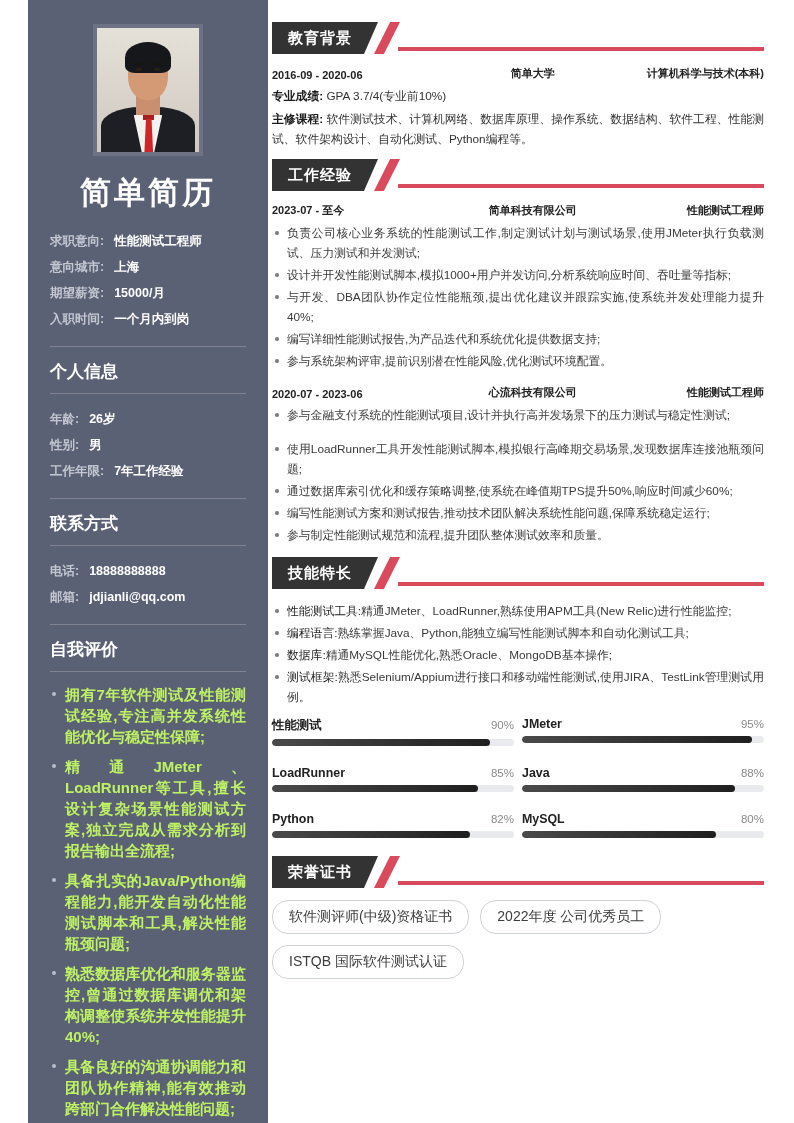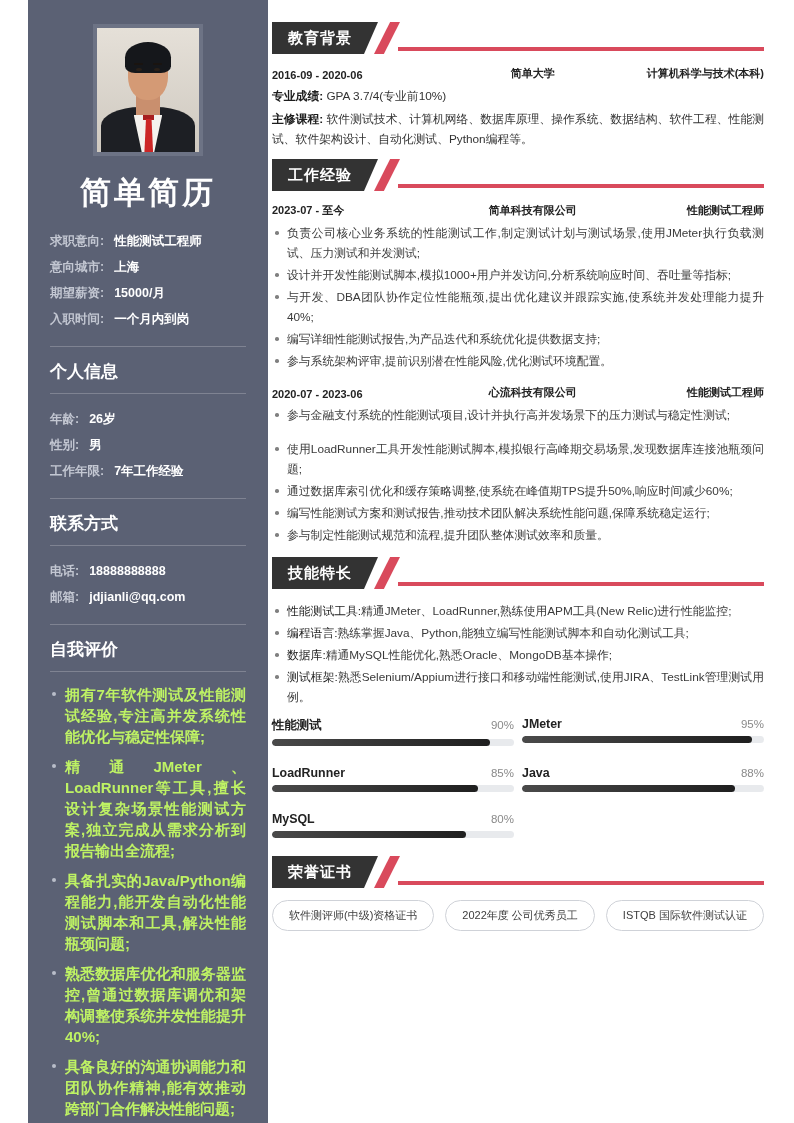--- a/index.html
+++ b/index.html
@@ -184,21 +184,21 @@
   .bar-fill {
     height: 7px; border-radius: 4px;
     background: linear-gradient(90deg, #4a4a4a, #1f1f1f);
   }
 
   .tags { display: flex; flex-wrap: wrap; gap: 11px; margin-top: 12px; }
   .tag {
     border: 1px solid #cfd2d8;
     border-radius: 16px;
     padding: 7px 16px;
-    font-size: 11px;
+    font-size: 14px;
     color: #3d3d3d;
     background: #fff;
     white-space: nowrap;
   }
 </style>
 </head>
 <body>
 
 <div class="page">
 
@@ -403,20 +403,29 @@
           <div class="bar-top">
             <span class="bar-name">Java</span>
             <span class="bar-pct">88%</span>
           </div>
           <div class="bar-track">
               <div class="bar-fill" style="width: 88%;"></div>
             </div>
         </div>
         <div class="bar-item">
           <div class="bar-top">
+            <span class="bar-name">Python</span>
+            <span class="bar-pct">82%</span>
+          </div>
+          <div class="bar-track">
+              <div class="bar-fill" style="width: 82%;"></div>
+            </div>
+        </div>
+        <div class="bar-item">
+          <div class="bar-top">
             <span class="bar-name">MySQL</span>
             <span class="bar-pct">80%</span>
           </div>
           <div class="bar-track">
               <div class="bar-fill" style="width: 80%;"></div>
             </div>
         </div>
       </div>
     </section>
 

